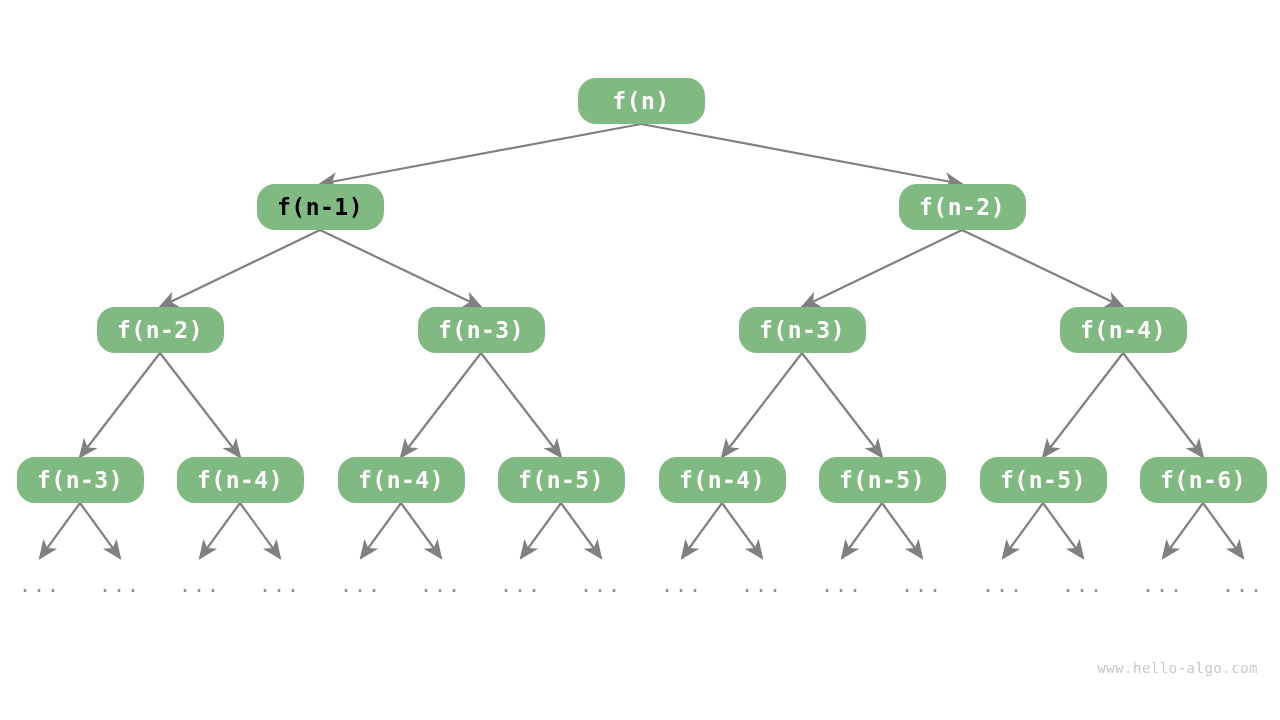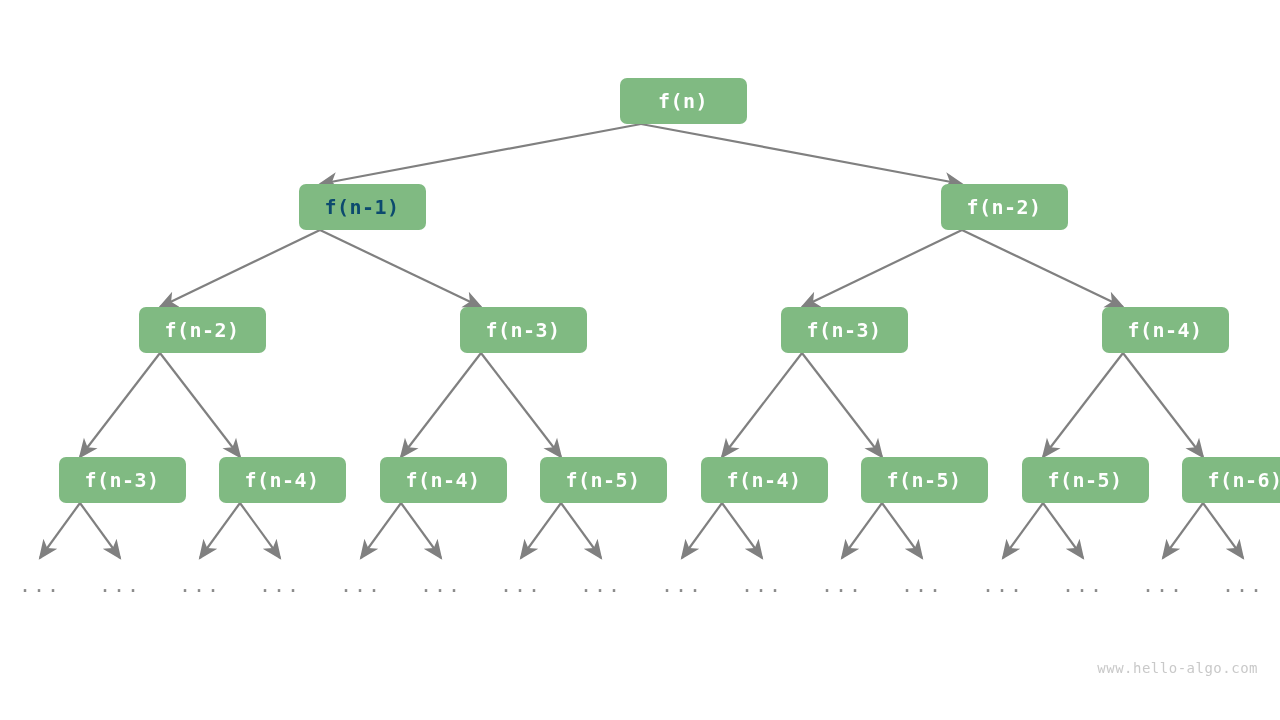--- a/index.html
+++ b/index.html
@@ -19,32 +19,31 @@
     position: absolute;
     left: 0;
     top: 0;
     width: 1280px;
     height: 720px;
   }
   .node {
     position: absolute;
     box-sizing: border-box;
     background: #80ba82;
-    border-radius: 7px;
+    border-radius: 18px;
     color: #ffffff;
     display: flex;
     align-items: center;
     justify-content: center;
     font-family: "DejaVu Sans Mono", "Liberation Mono", monospace;
-    font-size: 20px;
+    font-size: 23px;
     font-weight: bold;
     letter-spacing: 0.5px;
     white-space: nowrap;
     z-index: 2;
-    margin-left: 42px;
   }
   .ellipsis {
     position: absolute;
     color: #8c8c8c;
     font-family: "DejaVu Sans Mono", "Liberation Mono", monospace;
     font-size: 20px;
     letter-spacing: 2px;
     line-height: 1;
     transform: translate(-50%, -50%);
     z-index: 2;
@@ -102,21 +101,21 @@
         <line x1="882" y1="503" x2="922" y2="558" stroke="#808080" stroke-width="2.2" marker-end="url(#arrowhead)"></line>
         <line x1="1043" y1="503" x2="1003" y2="558" stroke="#808080" stroke-width="2.2" marker-end="url(#arrowhead)"></line>
         <line x1="1043" y1="503" x2="1083" y2="558" stroke="#808080" stroke-width="2.2" marker-end="url(#arrowhead)"></line>
         <line x1="1203" y1="503" x2="1163" y2="558" stroke="#808080" stroke-width="2.2" marker-end="url(#arrowhead)"></line>
         <line x1="1203" y1="503" x2="1243" y2="558" stroke="#808080" stroke-width="2.2" marker-end="url(#arrowhead)"></line>
       </g>
   </svg>
 
   <div id="node-layer">
       <div class="node" style="left: 577.5px; top: 78px; width: 127px; height: 46px; background: rgb(128, 186, 130); color: rgb(255, 255, 255);">f(n)</div>
-      <div class="node" style="left: 256.5px; top: 184px; width: 127px; height: 46px; background: rgb(128, 186, 130); color: #0c4a6e;">f(n-1)</div>
+      <div class="node" style="left: 256.5px; top: 184px; width: 127px; height: 46px; background: rgb(128, 186, 130); color: #000000;">f(n-1)</div>
       <div class="node" style="left: 898.5px; top: 184px; width: 127px; height: 46px; background: rgb(128, 186, 130); color: rgb(255, 255, 255);">f(n-2)</div>
       <div class="node" style="left: 96.5px; top: 307px; width: 127px; height: 46px; background: rgb(128, 186, 130); color: rgb(255, 255, 255);">f(n-2)</div>
       <div class="node" style="left: 417.5px; top: 307px; width: 127px; height: 46px; background: rgb(128, 186, 130); color: rgb(255, 255, 255);">f(n-3)</div>
       <div class="node" style="left: 738.5px; top: 307px; width: 127px; height: 46px; background: rgb(128, 186, 130); color: rgb(255, 255, 255);">f(n-3)</div>
       <div class="node" style="left: 1059.5px; top: 307px; width: 127px; height: 46px; background: rgb(128, 186, 130); color: rgb(255, 255, 255);">f(n-4)</div>
       <div class="node" style="left: 16.5px; top: 457px; width: 127px; height: 46px; background: rgb(128, 186, 130); color: rgb(255, 255, 255);">f(n-3)</div>
       <div class="node" style="left: 176.5px; top: 457px; width: 127px; height: 46px; background: rgb(128, 186, 130); color: rgb(255, 255, 255);">f(n-4)</div>
       <div class="node" style="left: 337.5px; top: 457px; width: 127px; height: 46px; background: rgb(128, 186, 130); color: rgb(255, 255, 255);">f(n-4)</div>
       <div class="node" style="left: 497.5px; top: 457px; width: 127px; height: 46px; background: rgb(128, 186, 130); color: rgb(255, 255, 255);">f(n-5)</div>
       <div class="node" style="left: 658.5px; top: 457px; width: 127px; height: 46px; background: rgb(128, 186, 130); color: rgb(255, 255, 255);">f(n-4)</div>

